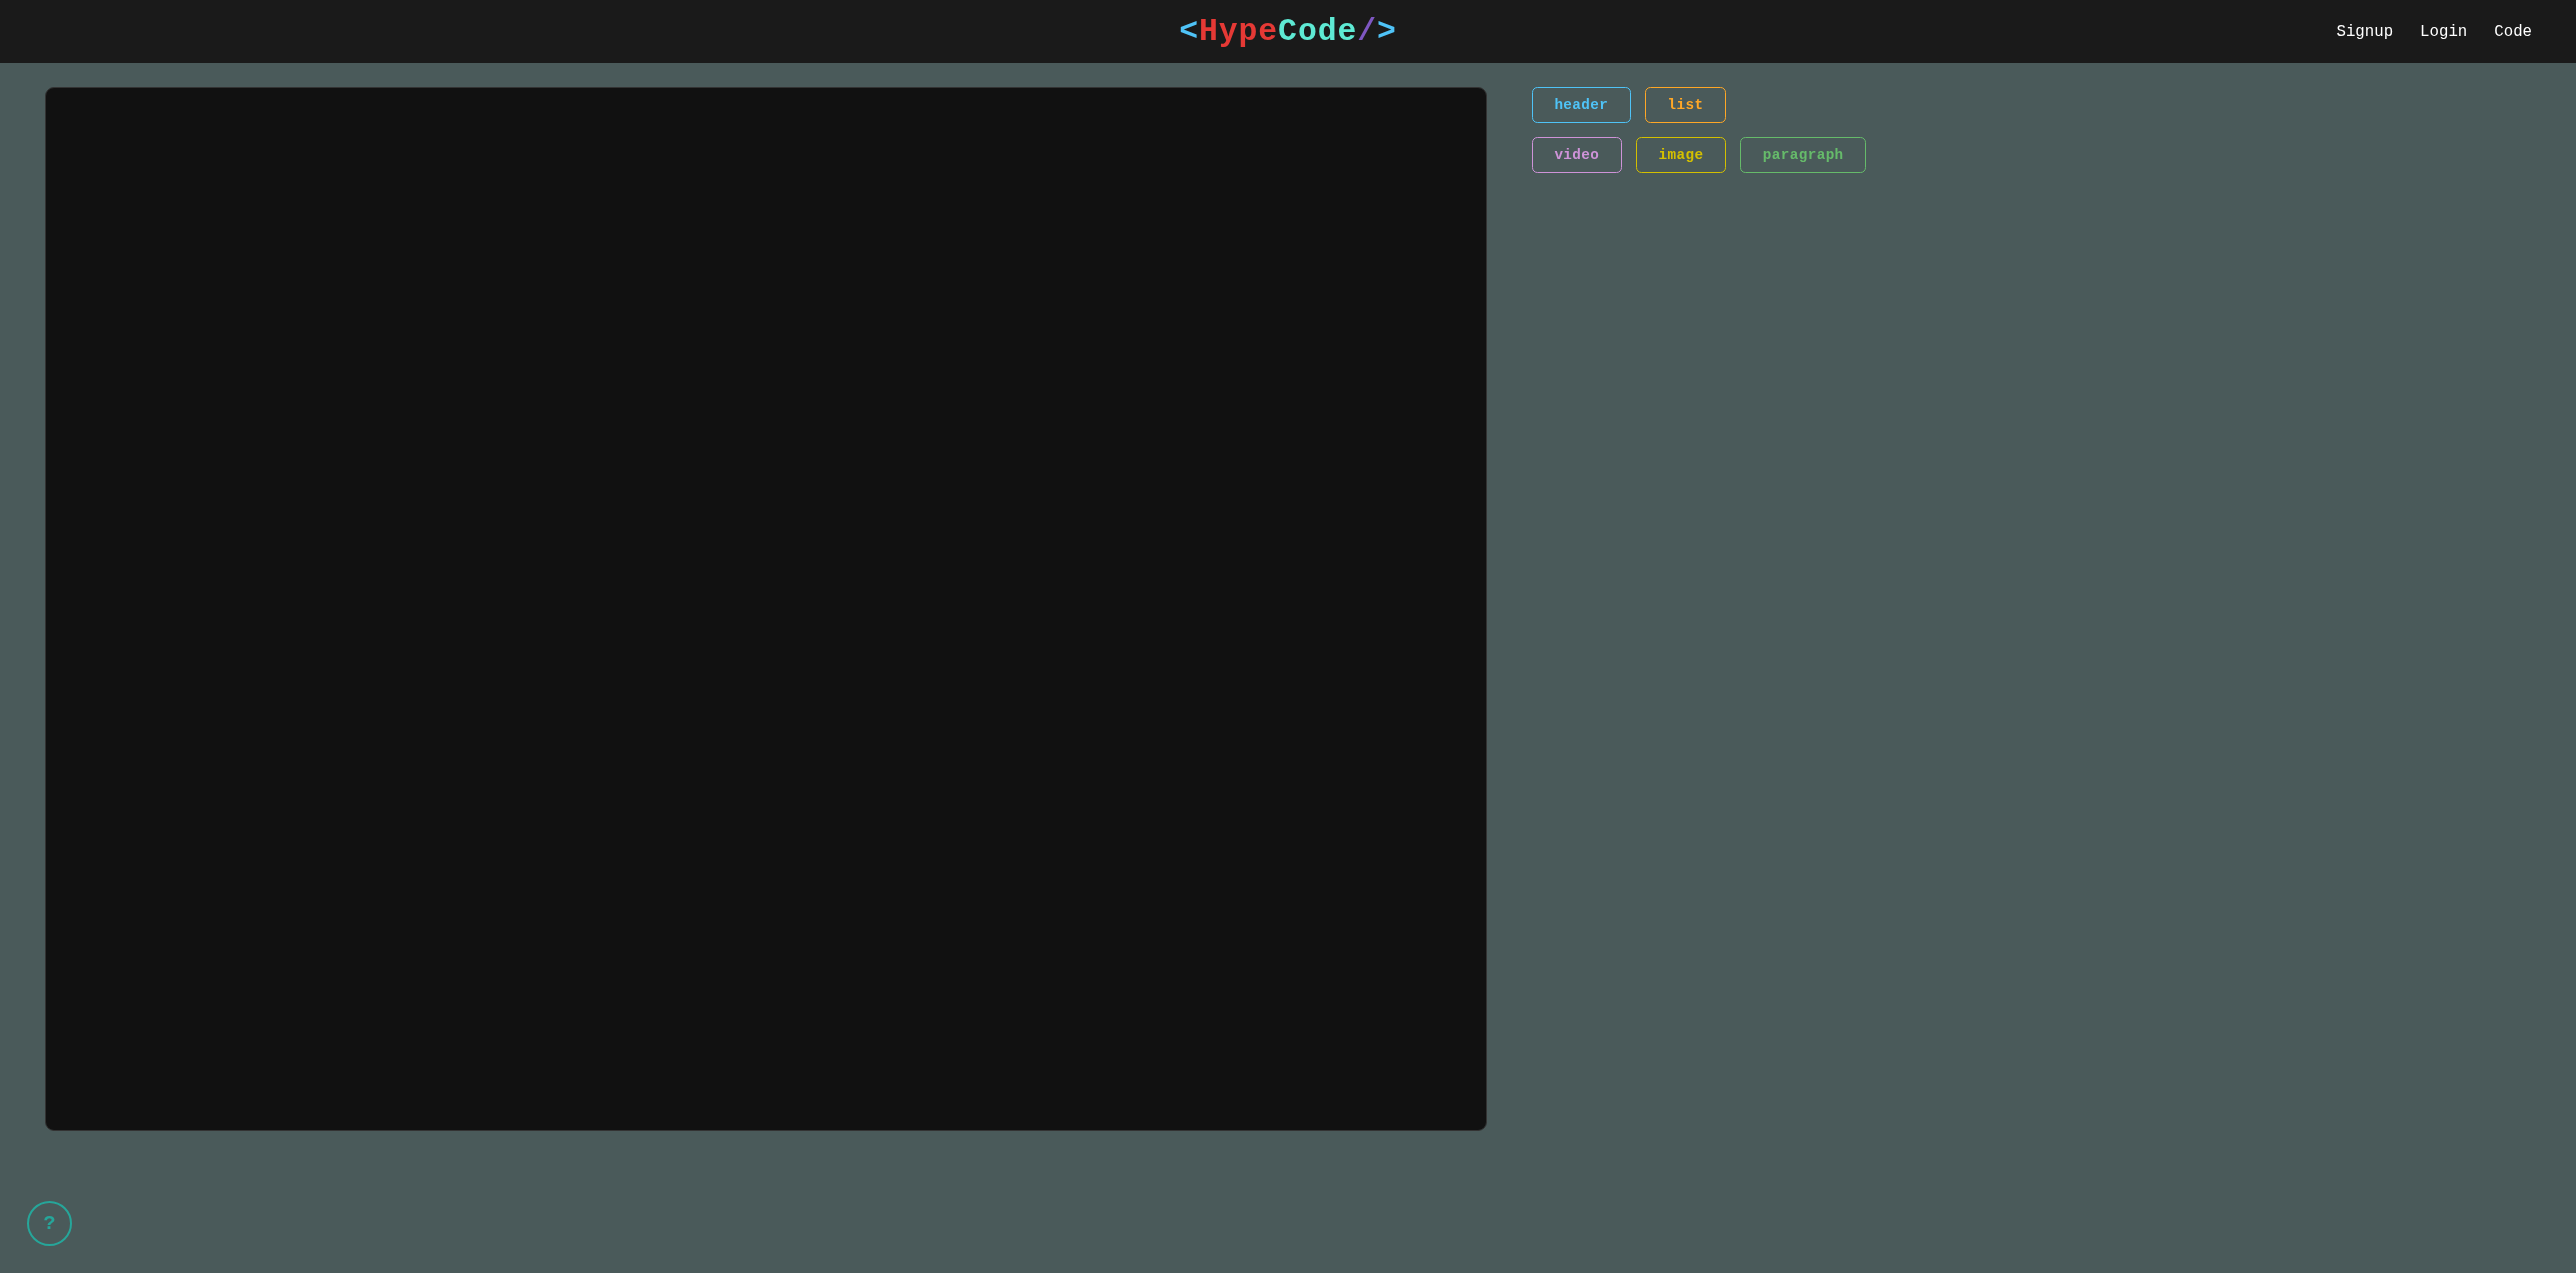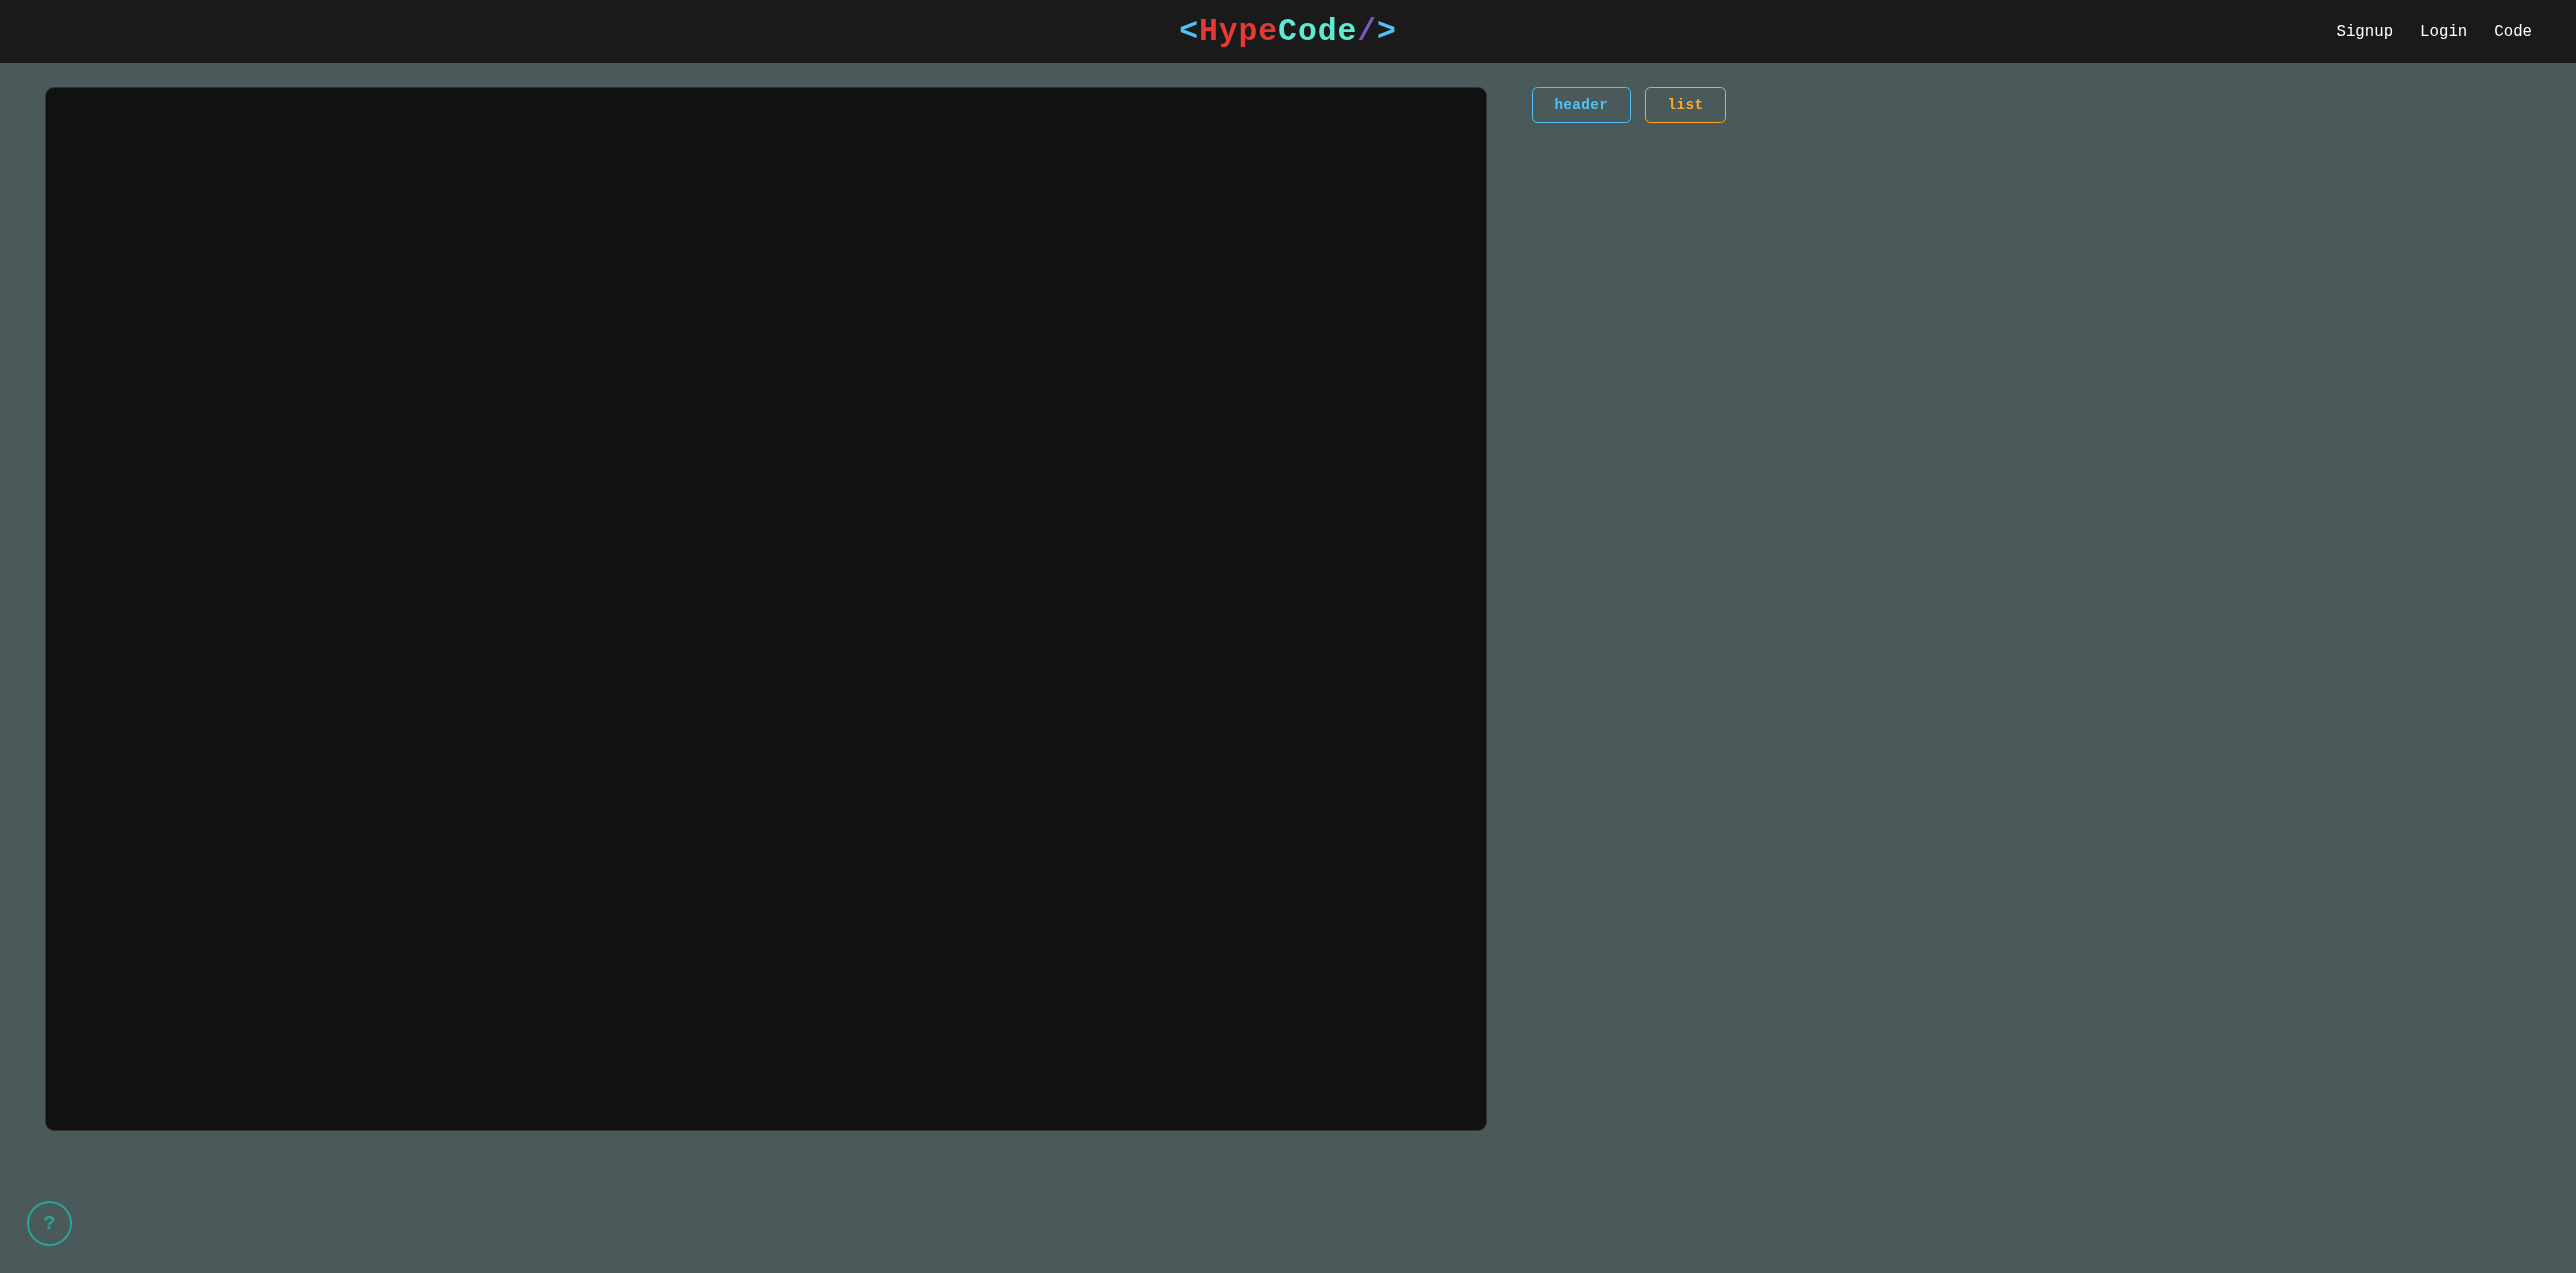--- a/index.html
+++ b/index.html
@@ -245,20 +245,25 @@
   <div id="preview-panel">
   </div>
 
   <div id="right-panel">
 
     <div id="component-buttons">
       <div id="buttons-row-1">
         <button class="component-btn btn-header">header</button>
         <button class="component-btn btn-list">list</button>
       </div>
+      <div id="buttons-row-2">
+        <button class="component-btn btn-video">video</button>
+        <button class="component-btn btn-image">image</button>
+        <button class="component-btn btn-paragraph">paragraph</button>
+      </div>
     </div>
 
 
   </div>
 </div>
 
 <button id="help-button">?</button>
 
 
 </body></html>

